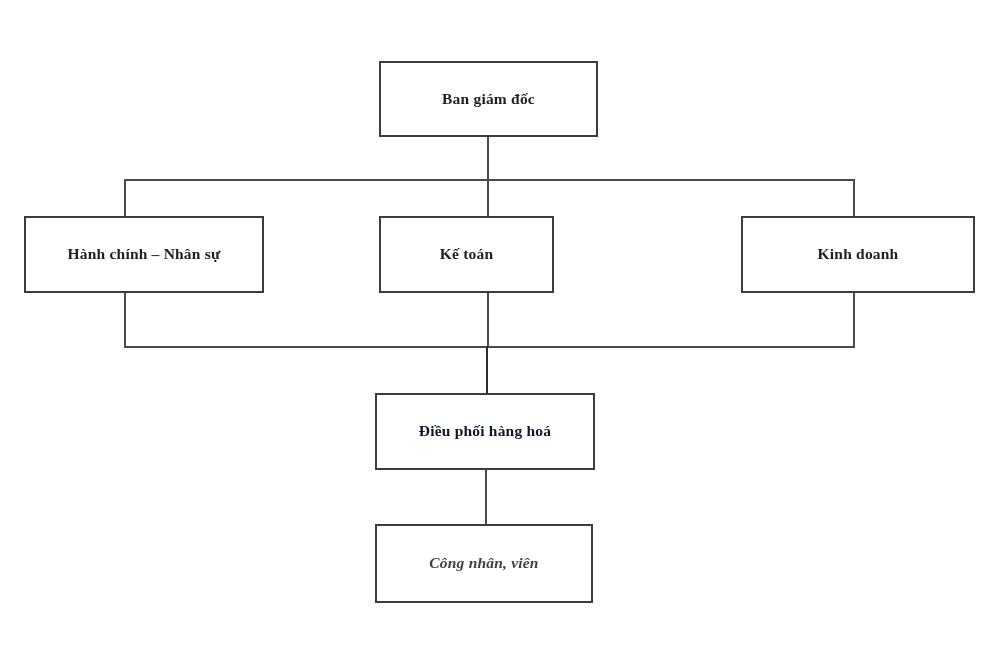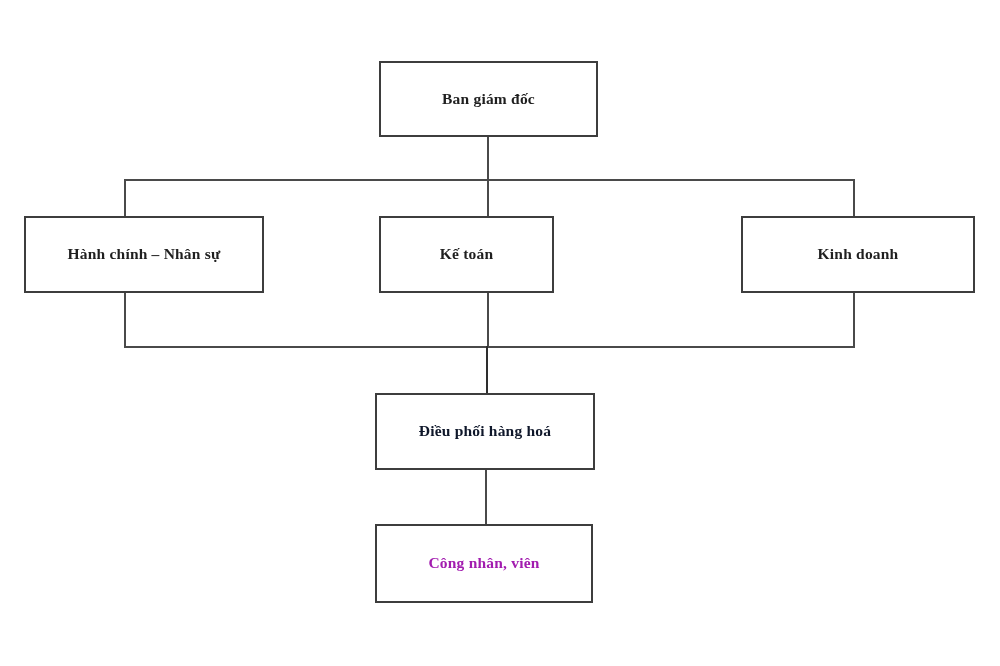--- a/index.html
+++ b/index.html
@@ -78,15 +78,15 @@
     <div class="node" style="left: 379px; top: 216px; width: 175px; height: 77px; border-color: rgb(61, 61, 61);">
       <span class="node-label" style="color: rgb(31, 31, 31);">Kế toán</span>
     </div>
     <div class="node" style="left: 741px; top: 216px; width: 234px; height: 77px; border-color: rgb(61, 61, 61);">
       <span class="node-label" style="color: rgb(31, 31, 31);">Kinh doanh</span>
     </div>
     <div class="node" style="left: 375px; top: 393px; width: 220px; height: 77px; border-color: rgb(61, 61, 61);">
       <span class="node-label" style="color: #0f172a;">Điều phối hàng hoá</span>
     </div>
     <div class="node" style="left: 375px; top: 524px; width: 218px; height: 79px; border-color: rgb(61, 61, 61);">
-      <span class="node-label" style="color: #a21caf;">Công nhân, viên</span>
+      <span class="node-label" style="color: #404040; font-style: italic;">Công nhân, viên</span>
     </div>
   </div>
 
 </body></html>

